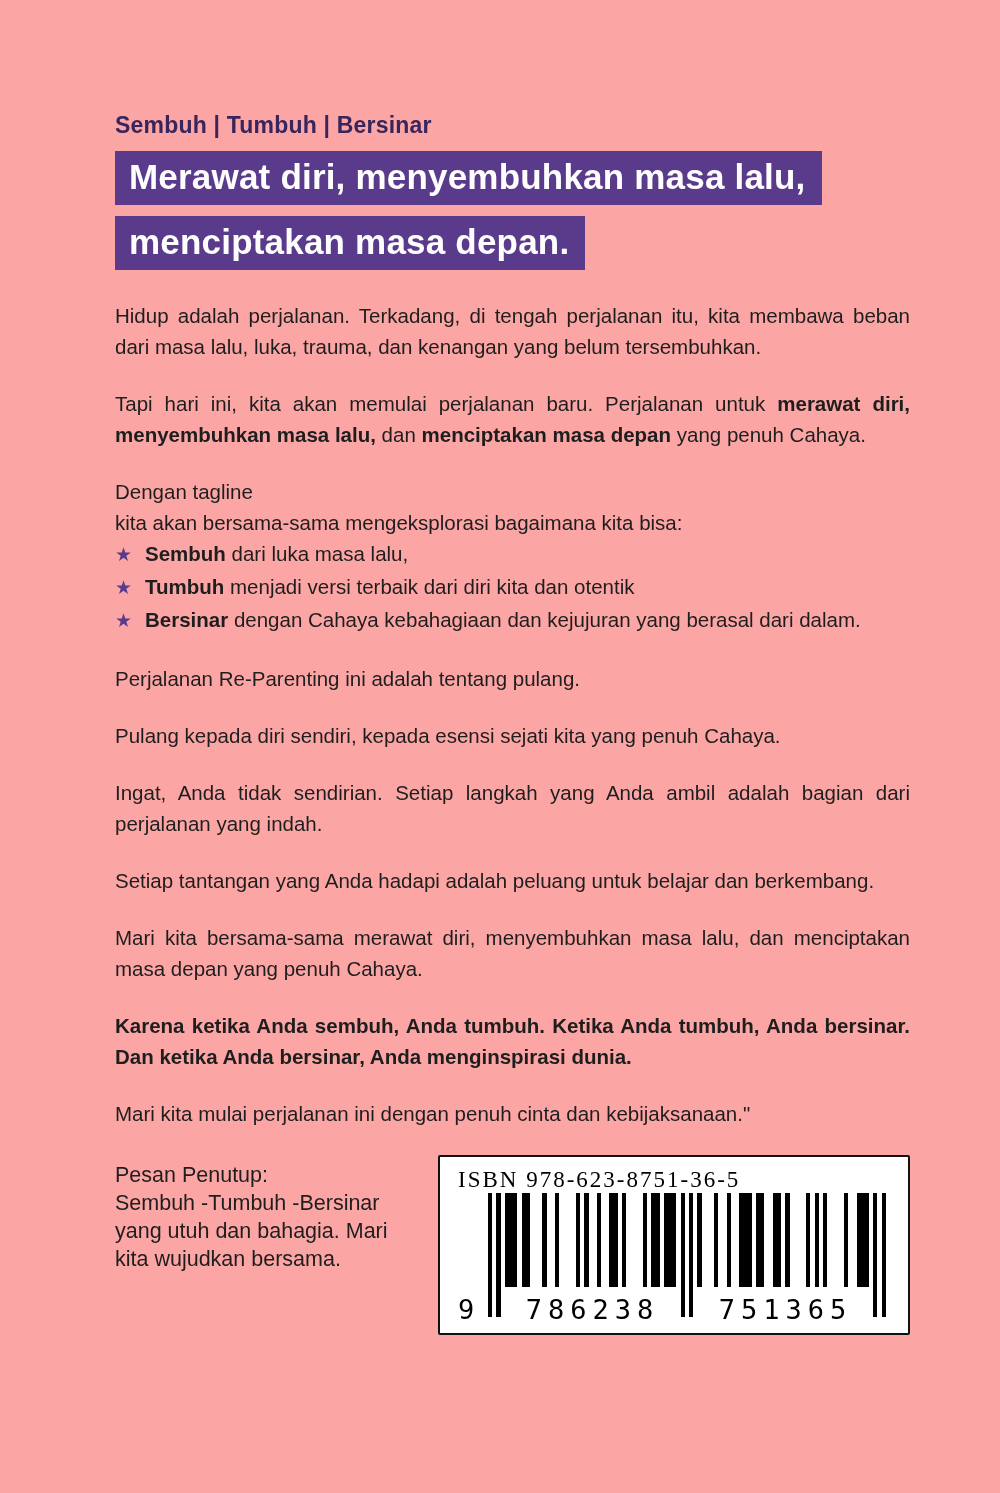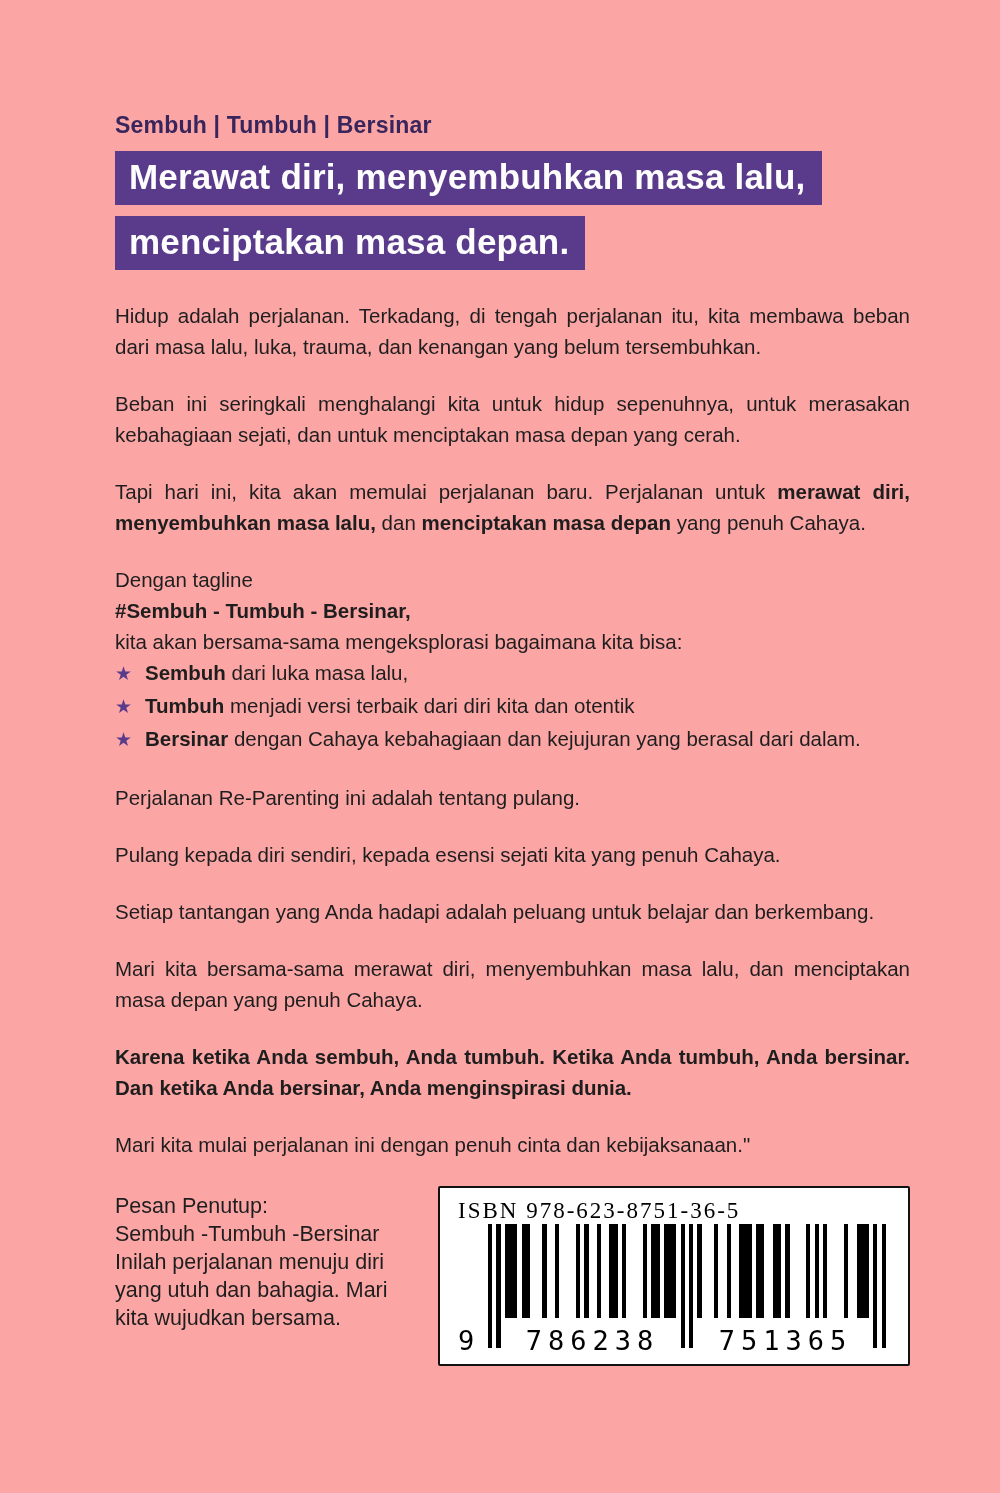--- a/index.html
+++ b/index.html
@@ -124,26 +124,24 @@
       <div class="row">
         <span class="banner-line">Merawat diri, menyembuhkan masa lalu,</span>
       </div>
       <div class="row">
         <span class="banner-line">menciptakan masa depan.</span>
       </div>
     </div>
 
     <p class="body">Hidup adalah perjalanan. Terkadang, di tengah perjalanan itu, kita membawa beban dari masa lalu, luka, trauma, dan kenangan yang belum tersembuhkan.</p>
 
-    <p class="body">Beban ini seringkali menghalangi kita untuk hidup sepenuhnya, untuk merasakan kebahagiaan sejati, dan untuk menciptakan masa depan yang cerah.</p>
 
     <p class="body"><span>Tapi hari ini, kita akan memulai perjalanan baru. Perjalanan untuk </span><strong>merawat diri, menyembuhkan masa lalu,</strong><span> dan </span><strong>menciptakan masa depan</strong><span> yang penuh Cahaya.</span></p>
 
     <p class="body tight">Dengan tagline</p>
-    <p class="body tight"><strong>#Sembuh - Tumbuh - Bersinar,</strong></p>
     <p class="body tight">kita akan bersama-sama mengeksplorasi bagaimana kita bisa:</p>
 
     <div class="bullets">
       <div class="bullet">
         <span class="star">★</span>
         <span><strong>Sembuh</strong><span> dari luka masa lalu,</span></span>
       </div>
       <div class="bullet">
         <span class="star">★</span>
         <span><strong>Tumbuh</strong><span> menjadi versi terbaik dari diri kita dan otentik</span></span>
@@ -152,34 +150,34 @@
         <span class="star">★</span>
         <span><strong>Bersinar</strong><span> dengan Cahaya kebahagiaan dan kejujuran yang berasal dari dalam.</span></span>
       </div>
     </div>
 
     <p class="body">Perjalanan Re-Parenting ini adalah tentang pulang.</p>
 
     <p class="body">Pulang kepada diri sendiri, kepada esensi sejati kita yang penuh Cahaya.</p>
 
 
+    <p class="body">Ingat, Anda tidak sendirian. Setiap langkah yang Anda ambil adalah bagian dari perjalanan yang indah.</p>
 
     <p class="body">Setiap tantangan yang Anda hadapi adalah peluang untuk belajar dan berkembang.</p>
 
     <p class="body">Mari kita bersama-sama merawat diri, menyembuhkan masa lalu, dan menciptakan masa depan yang penuh Cahaya.</p>
 
     <p class="body closing"><strong>Karena ketika Anda sembuh, Anda tumbuh. Ketika Anda tumbuh, Anda bersinar. Dan ketika Anda bersinar, Anda menginspirasi dunia.</strong></p>
 
     <p class="body tight">Mari kita mulai perjalanan ini dengan penuh cinta dan kebijaksanaan."</p>
 
     <div class="footer">
       <div class="closing-note">
         <div>Pesan Penutup:</div>
         <div>Sembuh -Tumbuh -Bersinar</div>
-        <div>Inilah perjalanan menuju diri</div>
         <div>yang utuh dan bahagia. Mari</div>
         <div>kita wujudkan bersama.</div>
       </div>
 
       <div class="barcode-box">
         <div class="isbn-label">ISBN 978-623-8751-36-5</div>
         <div class="barcode-area">
           <div class="bars">
               <div class="module bar guard"></div>
               <div class="module guard"></div>

